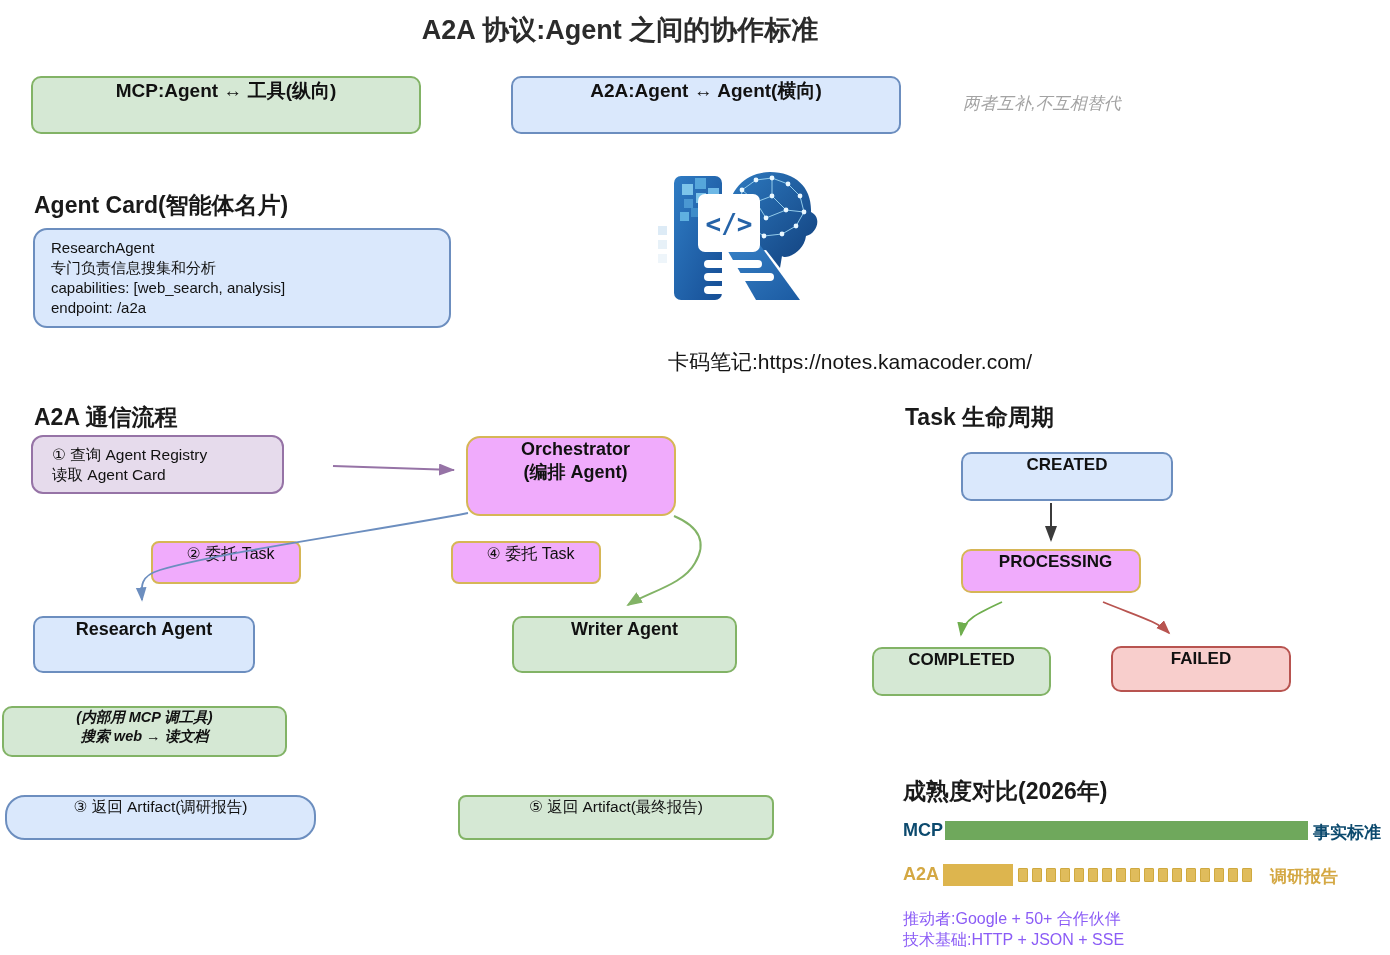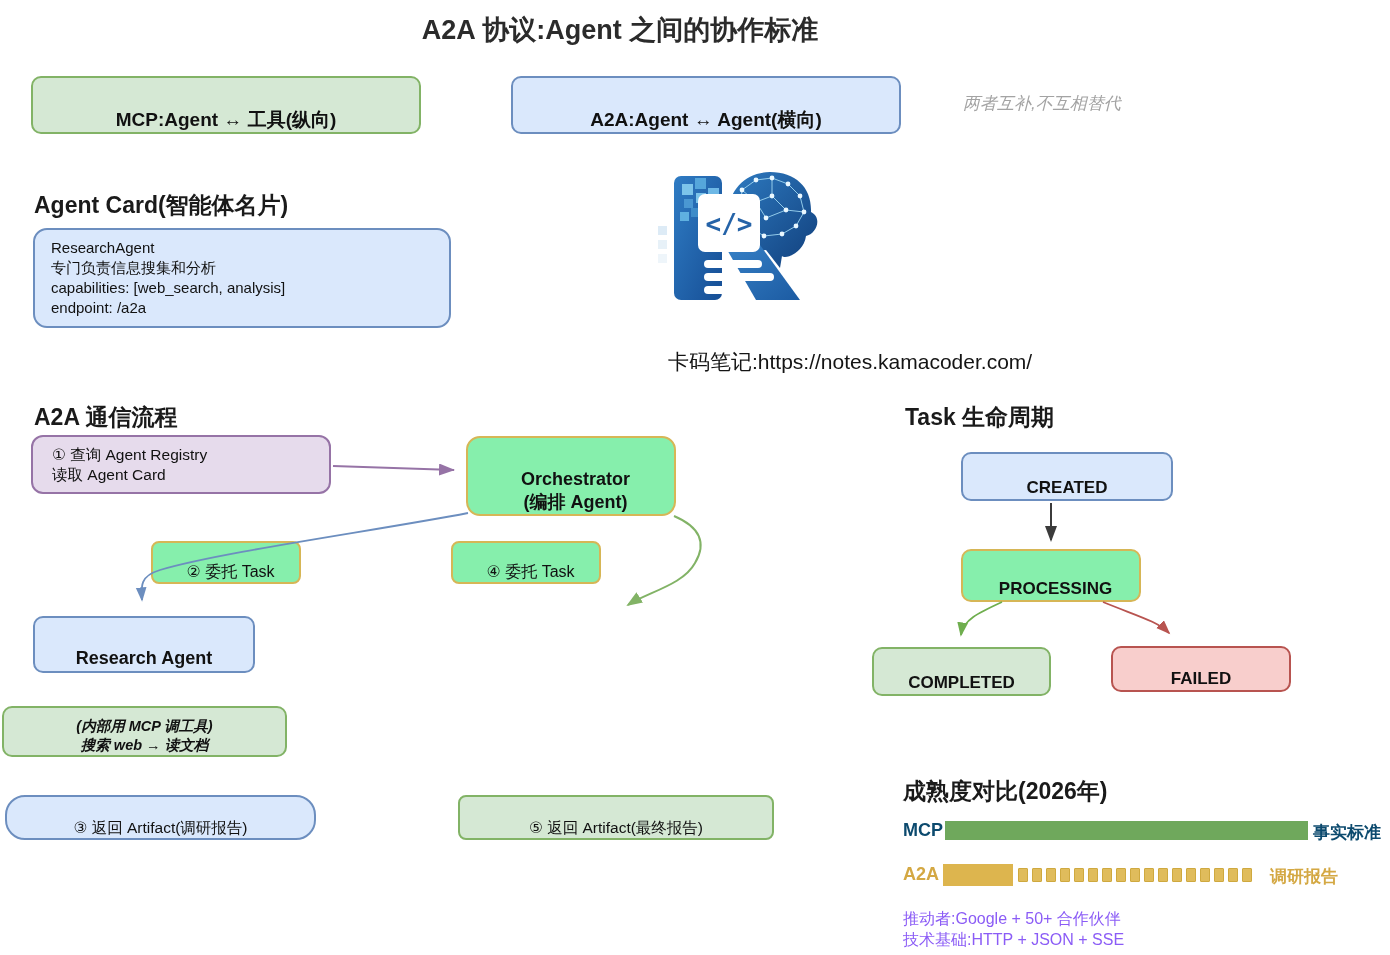--- a/index.html
+++ b/index.html
@@ -5,27 +5,27 @@
   html,body{margin:0;padding:0;background:#ffffff;}
   #canvas{
     position:relative; width:1390px; height:955px; background:#ffffff;
     font-family:"Liberation Sans","DejaVu Sans",sans-serif; color:#111;
     overflow:hidden;
   }
   .abs{position:absolute; box-sizing:border-box;}
   .box{
     position:absolute; box-sizing:border-box;
     border:2px solid; border-radius:10px;
-    display:flex; flex-direction:column; align-items:center; justify-content:flex-end;
+    display:flex; flex-direction:column; align-items:center; justify-content:flex-start;
     text-align:center; z-index:1; line-height:1.32;
   }
   .green {background:#d5e8d4; border-color:#82b366;}
   .blue  {background:#dae8fc; border-color:#6c8ebf;}
   .purple{background:#e6dbec; border-color:#9673a6;}
-  .yellow{background:#86efac; border-color:#d6b656;padding-left:9px;}
+  .yellow{background:#f0abfc; border-color:#d6b656;padding-left:9px;}
   .red   {background:#f8cecc; border-color:#b85450;}
   .heading{position:absolute; font-weight:bold; font-size:23px; color:#1a1a1a; white-space:nowrap; z-index:1;}
   .bold{font-weight:bold;}
   .left-align{align-items:flex-start; text-align:left;}
   #title{position:absolute; left:340px; top:12px; width:560px; text-align:center;
          font-size:27px; font-weight:bold; color:#2b2b2b; white-space:nowrap; z-index:1;}
   #top-note{position:absolute; left:963px; top:92px; font-size:17px; font-style:italic;
             color:#a3a3a3; z-index:1; white-space:nowrap;}
   #site-note{position:absolute; left:668px; top:348px; font-size:21px; font-weight:500;
              color:#141414; z-index:1; white-space:nowrap;}
@@ -154,21 +154,21 @@
 
     <g>
       <rect x="40" y="26" width="62" height="58" rx="7" fill="#ffffff"></rect>
       <text x="71" y="65" text-anchor="middle" font-family="DejaVu Sans Mono, monospace" font-size="26" font-weight="bold" fill="#2563a8">&lt;/&gt;</text>
     </g>
   </svg>
   <div id="site-note">卡码笔记:https://notes.kamacoder.com/</div>
 
   <div class="heading" style="left:34px; top:402px;">A2A 通信流程</div>
 
-  <div class="box purple left-align" style="left:31px; top:435px; width:300px; height:59px;
+  <div class="box purple left-align" style="left:31px; top:435px; width:253px; height:59px;
        border-radius:12px; padding-left:19px; font-size:15.5px; line-height:20px; justify-content:center;">
     <span>① 查询 Agent Registry</span>
     <span>读取 Agent Card</span>
   </div>
 
   <div class="box yellow bold" style="left:466px; top:436px; width:210px; height:80px;
        border-radius:14px; font-size:18px; line-height:23px;">
     <span>Orchestrator</span>
     <span>(编排 Agent)</span>
   </div>
@@ -178,41 +178,44 @@
     <span>② 委托 Task</span>
   </div>
   <div class="box yellow" style="left:451px; top:541px; width:150px; height:43px;
        border-radius:8px; font-size:16px;">
     <span>④ 委托 Task</span>
   </div>
 
   <div class="box blue bold" style="left:33px; top:616px; width:222px; height:57px; font-size:18px;">
     <span>Research Agent</span>
   </div>
+  <div class="box green bold" style="left:512px; top:616px; width:225px; height:57px; font-size:18px;">
+    <span>Writer Agent</span>
+  </div>
 
   <div class="box green" style="left:2px; top:706px; width:285px; height:51px;
        font-size:14.5px; line-height:19px; font-style:italic; font-weight:bold;">
     <span>(内部用 MCP 调工具)</span>
     <span>搜索 web → 读文档</span>
   </div>
 
   <div class="box blue" style="left:5px; top:795px; width:311px; height:45px;
        border-radius:20px; font-size:15.5px;">
     <span>③ 返回 Artifact(调研报告)</span>
   </div>
   <div class="box green" style="left:458px; top:795px; width:316px; height:45px;
        border-radius:8px; font-size:15.5px;">
     <span>⑤ 返回 Artifact(最终报告)</span>
   </div>
 
   <div class="heading" style="left:905px; top:402px;">Task 生命周期</div>
   <div class="box blue bold" style="left:961px; top:452px; width:212px; height:49px; font-size:17px;">
     <span>CREATED</span>
   </div>
-  <div class="box yellow bold" style="left:961px; top:549px; width:180px; height:53px; font-size:17px;">
+  <div class="box yellow bold" style="left:961px; top:549px; width:180px; height:44px; font-size:17px;">
     <span>PROCESSING</span>
   </div>
   <div class="box green bold" style="left:872px; top:647px; width:179px; height:49px; font-size:17px;">
     <span>COMPLETED</span>
   </div>
   <div class="box red bold" style="left:1111px; top:646px; width:180px; height:46px; font-size:17px;">
     <span>FAILED</span>
   </div>
 
   <div class="heading" style="left:903px; top:776px;">成熟度对比(2026年)</div>

